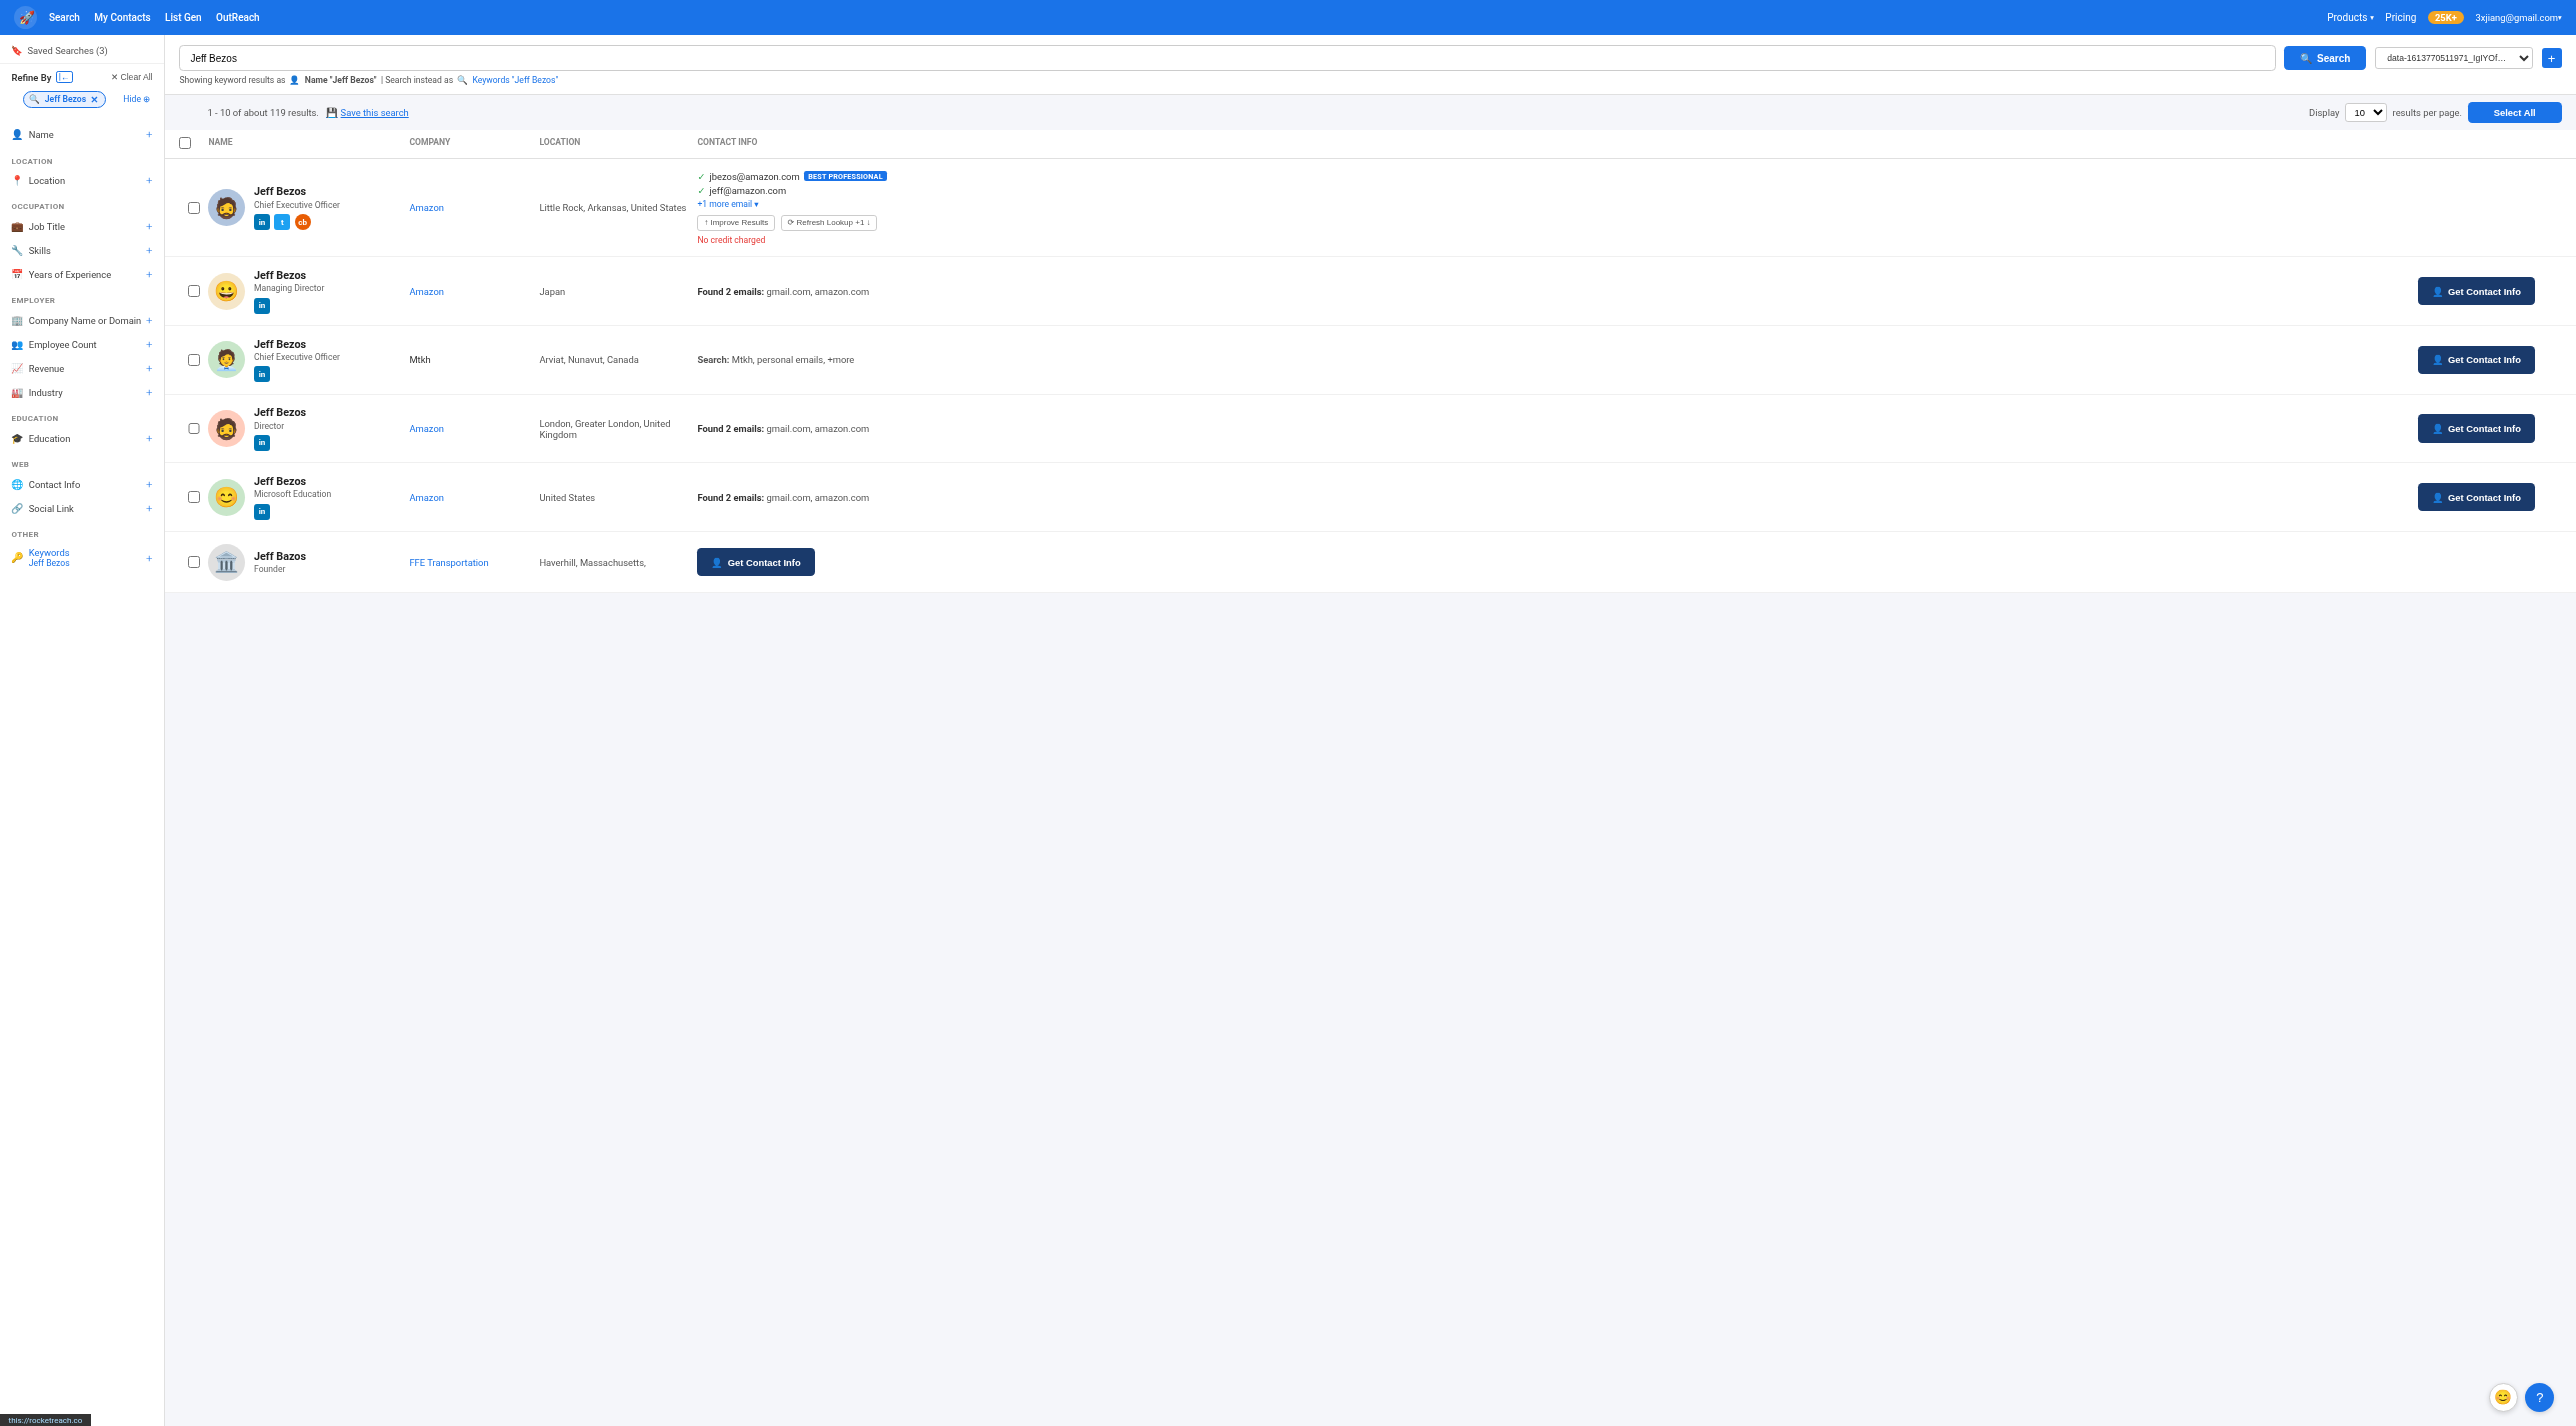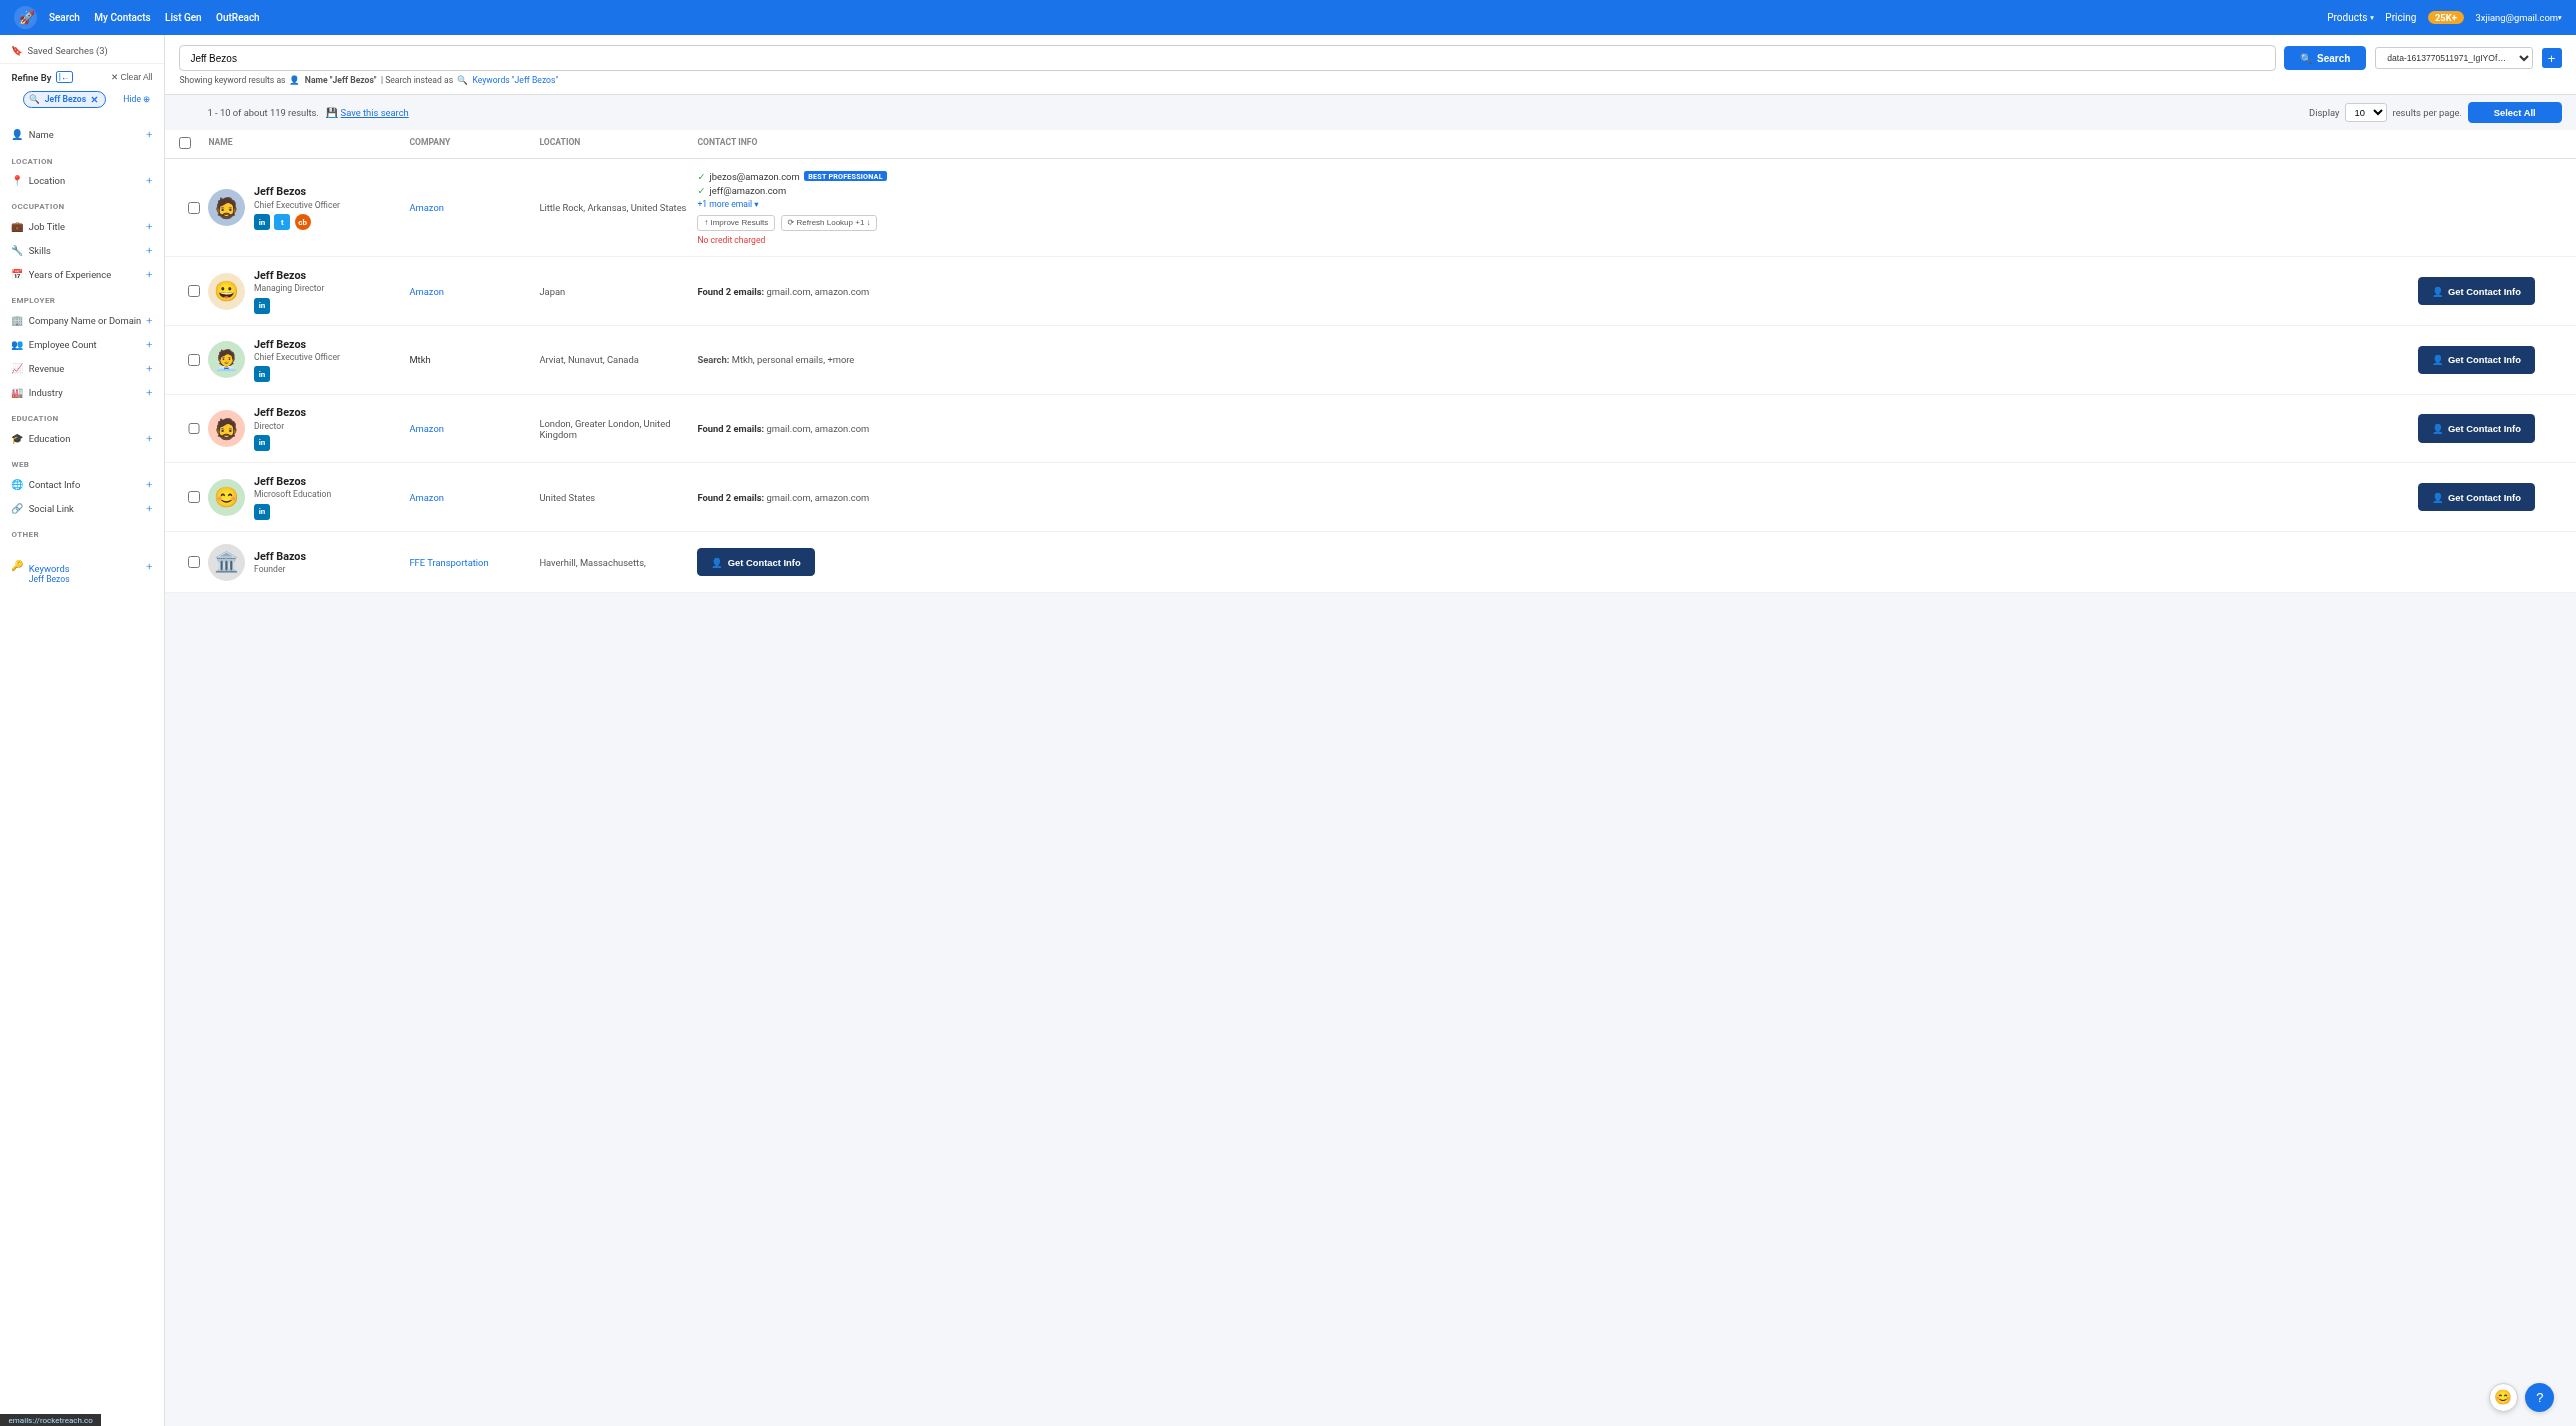--- a/index.html
+++ b/index.html
@@ -369,21 +369,21 @@
         </div>
         <span class="sidebar-add">+</span>
       </div>
     </div>
 
     <div class="sidebar-section">
       <div class="sidebar-section-header">OTHER</div>
       <div class="sidebar-item active-kw">
         <div class="sidebar-item-left">
           <span class="sidebar-item-icon">🔑</span>
-          <div style="display:flex;flex-direction:column;margin-top:16px;">
+          <div style="display:flex;flex-direction:column;">
             <span>Keywords</span>
             <span style="font-size:8.6px;color:#1a73e8;">Jeff Bezos</span>
           </div>
         </div>
         <span class="sidebar-add">+</span>
       </div>
     </div>
   </aside>
 
   <main class="main">
@@ -646,14 +646,14 @@
 
     </div>
   </main>
 </div>
 
 <div class="bottom-widgets">
   <button class="emoji-btn">😊</button>
   <button class="help-btn">?</button>
 </div>
 
-<div class="status-bar">emails://rocketreach.co</div>
+<div class="status-bar">this://rocketreach.co</div>
 
 
 </body></html>

